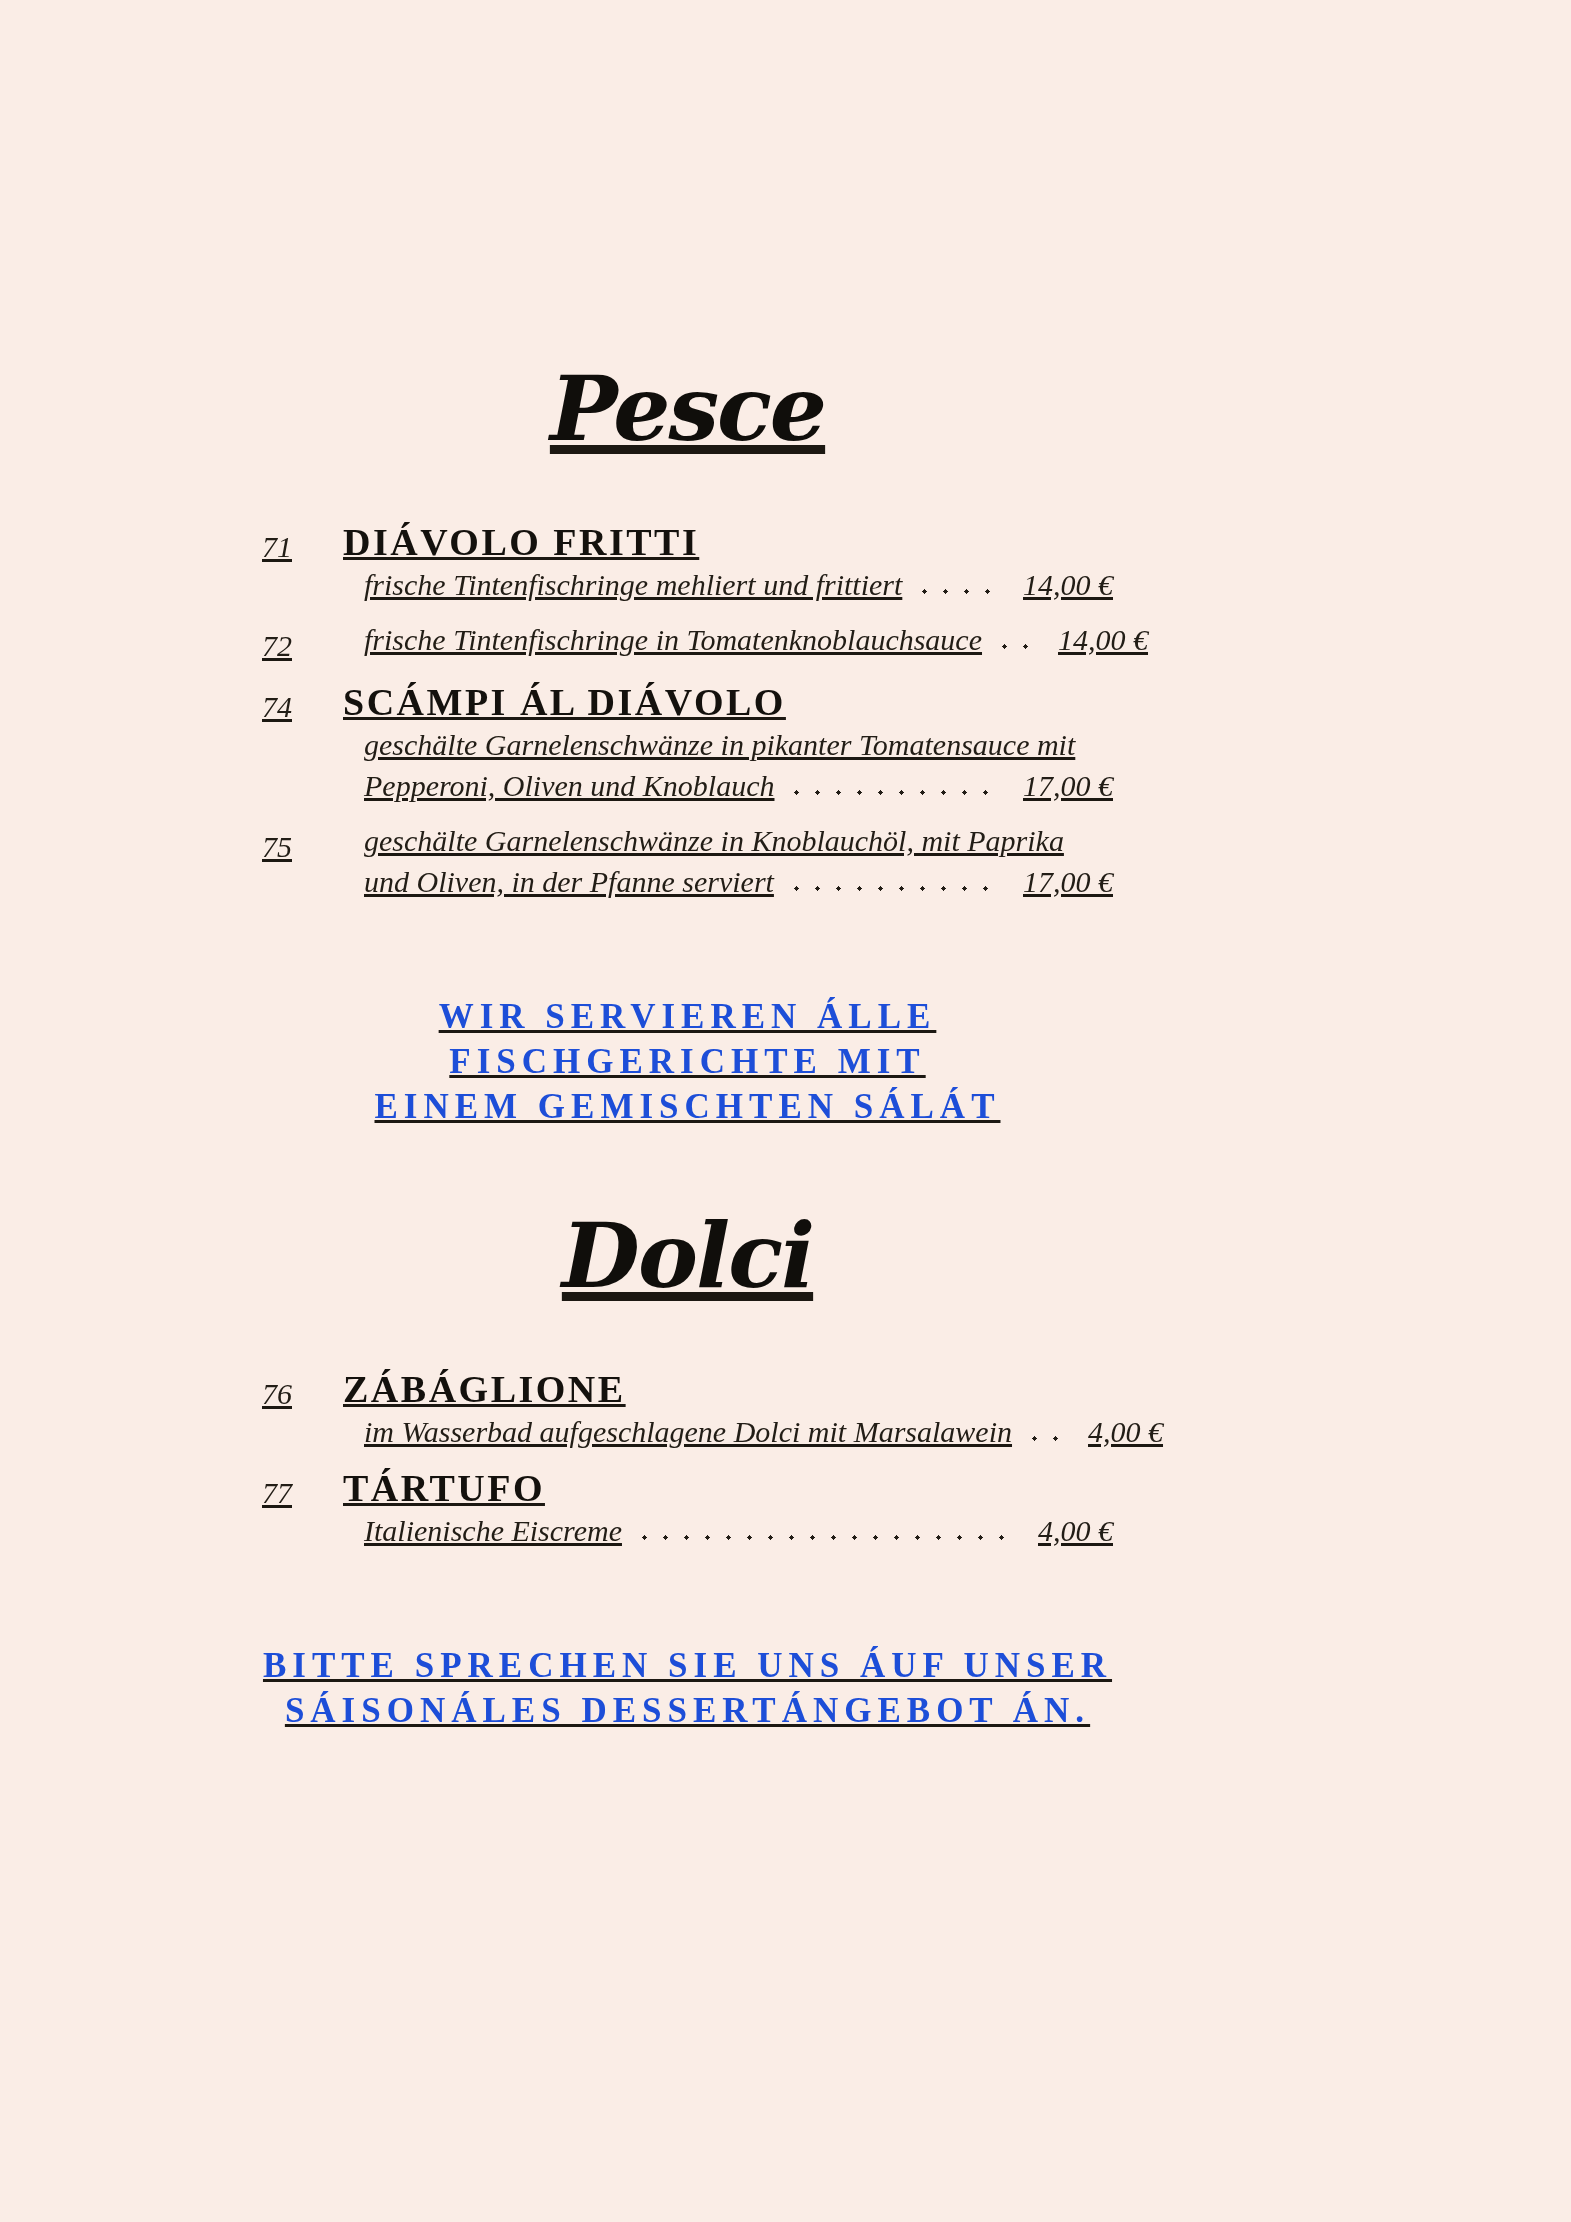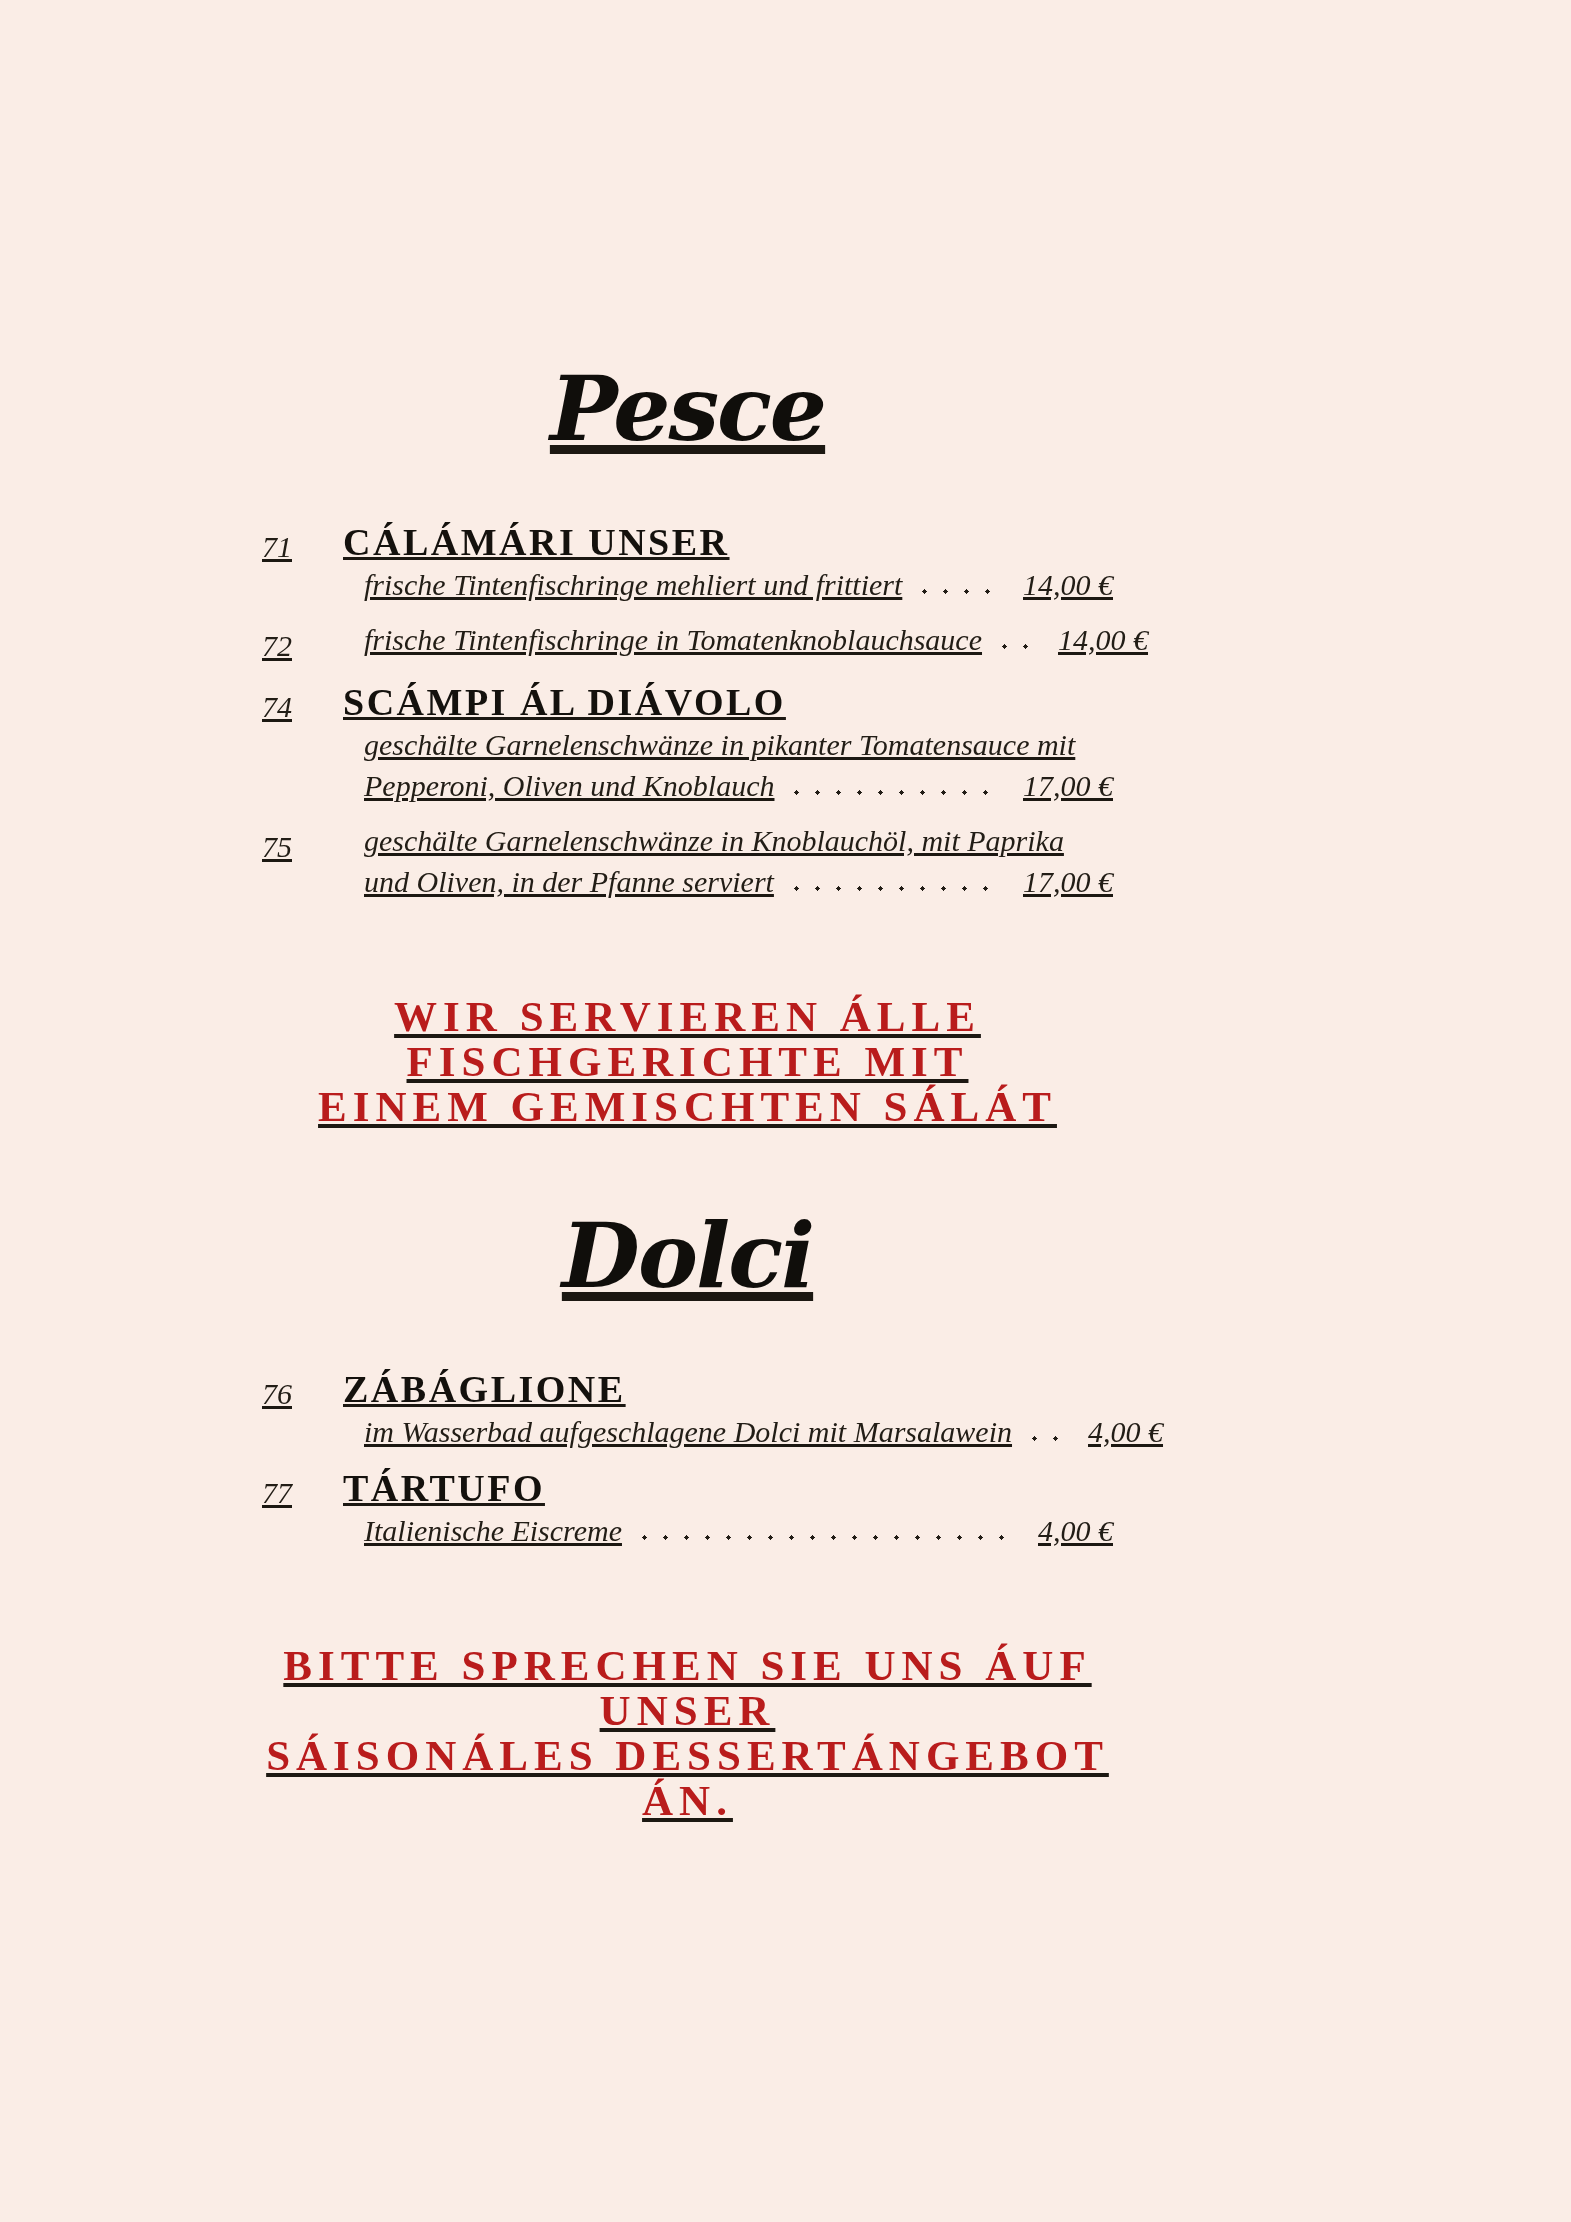--- a/index.html
+++ b/index.html
@@ -69,37 +69,37 @@
     background-image: radial-gradient(circle 2.2px at 2.5px center, #221D16 99%, transparent 100%);
     background-size: 21px 5px;
     background-repeat: repeat-x;
     background-position: left calc(100% - 11px);
   }
   .price { white-space: nowrap; }
   .notice {
     margin-top: 92px;
     text-align: center;
     font-weight: bold;
-    font-size: 43px;
+    font-size: 35px;
     line-height: 45px;
     letter-spacing: 6px;
-    color: #b91c1c;
+    color: #1d4ed8;
   }
 </style>
 </head>
 <body>
 
 <div class="menu">
 
   <h1 class="script-title">Pesce</h1>
 
   <div class="item">
     <div class="num">71</div>
     <div class="item-body">
-      <div class="item-name">CÁLÁMÁRI UNSER</div>
+      <div class="item-name">DIÁVOLO FRITTI</div>
       <div class="desc-line">
         <span class="desc">frische Tintenfischringe mehliert und frittiert</span>
         <span class="leader"></span>
         <span class="price">14,00 €</span>
       </div>
     </div>
   </div>
 
   <div class="item">
     <div class="num">72</div>

